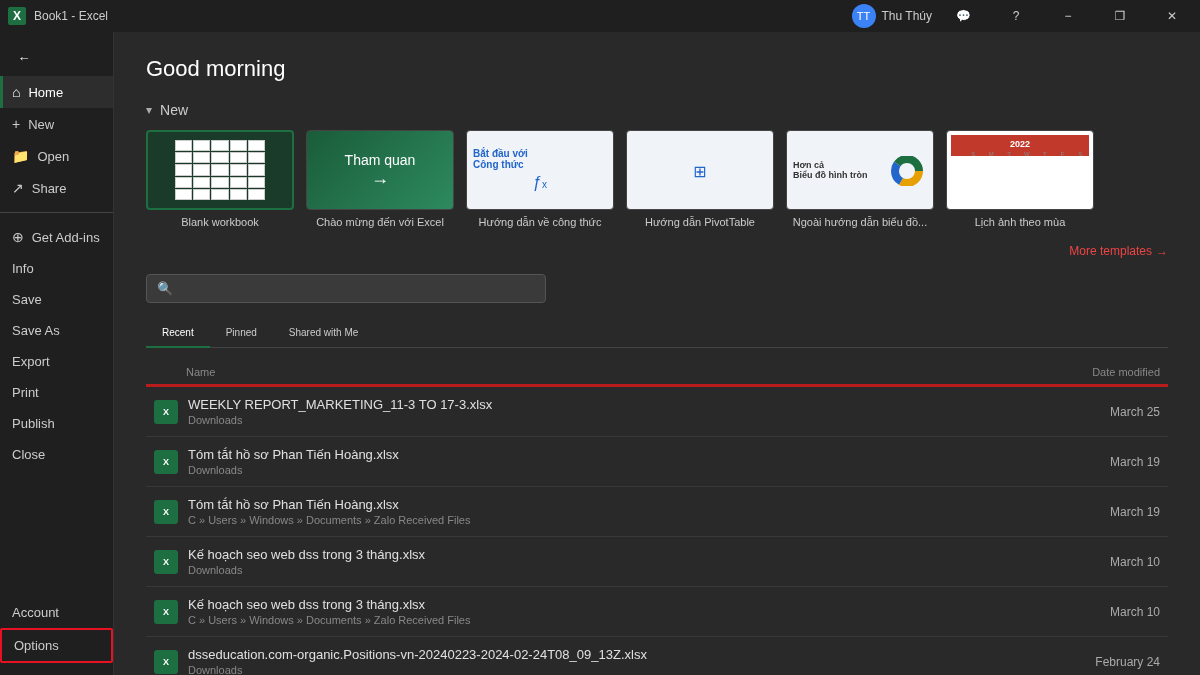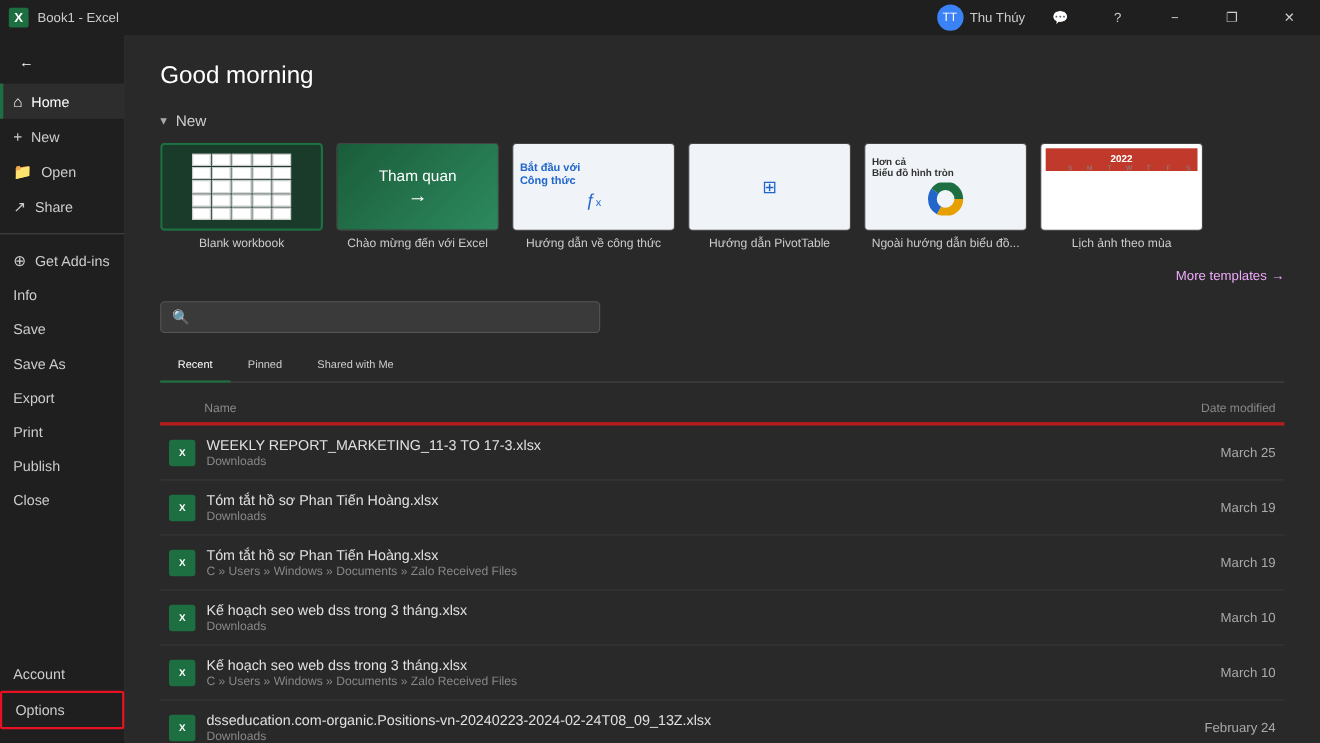--- a/index.html
+++ b/index.html
@@ -258,21 +258,21 @@
     
     .more-templates-row {
       display: flex;
       justify-content: flex-end;
       margin-bottom: 16px;
     }
     .more-templates-link {
       display: flex;
       align-items: center;
       gap: 4px;
-      color: #f0abfc;
+      color: #ef4444;
       font-size: 12px;
       cursor: pointer;
       text-decoration: none;
     }
 
     
     .search-container {
       margin-bottom: 16px;
     }
     .search-box {
@@ -507,21 +507,21 @@
       </div>
 
       <div class="template-item">
         <div class="template-thumb pivot-thumb" style="background:#f0f4f8; flex-direction:column; padding:6px;">
           <div style="color:#2266cc; font-size:16px; margin-top:2px;">⊞</div>
         </div>
         <span class="template-label">Hướng dẫn PivotTable</span>
       </div>
 
       <div class="template-item">
-        <div class="template-thumb bieu-do-thumb" style="background:#f0f4f8; flex-direction:column; padding:6px;">
+        <div class="template-thumb bieu-do-thumb" style="background:#f0f4f8; flex-direction:row; padding:6px;">
           <div style="color:#333; font-size:9px; font-weight:600; text-align:left; width:100%;">Hơn cả<br>Biểu đồ hình tròn</div>
           <div style="margin-top:4px;">
             <svg width="40" height="30" viewBox="0 0 40 30">
               <circle cx="20" cy="15" r="12" fill="none" stroke="#e8a000" stroke-width="8" stroke-dasharray="25 50"></circle>
               <circle cx="20" cy="15" r="12" fill="none" stroke="#2266cc" stroke-width="8" stroke-dasharray="20 55" stroke-dashoffset="-25"></circle>
               <circle cx="20" cy="15" r="12" fill="none" stroke="#1d6f42" stroke-width="8" stroke-dasharray="30 45" stroke-dashoffset="-45"></circle>
             </svg>
           </div>
         </div>
         <span class="template-label">Ngoài hướng dẫn biểu đồ...</span>

